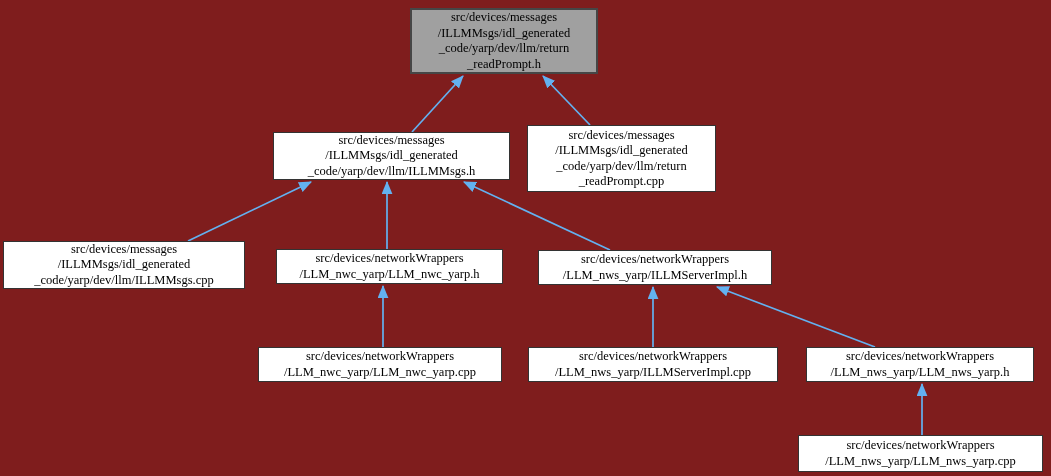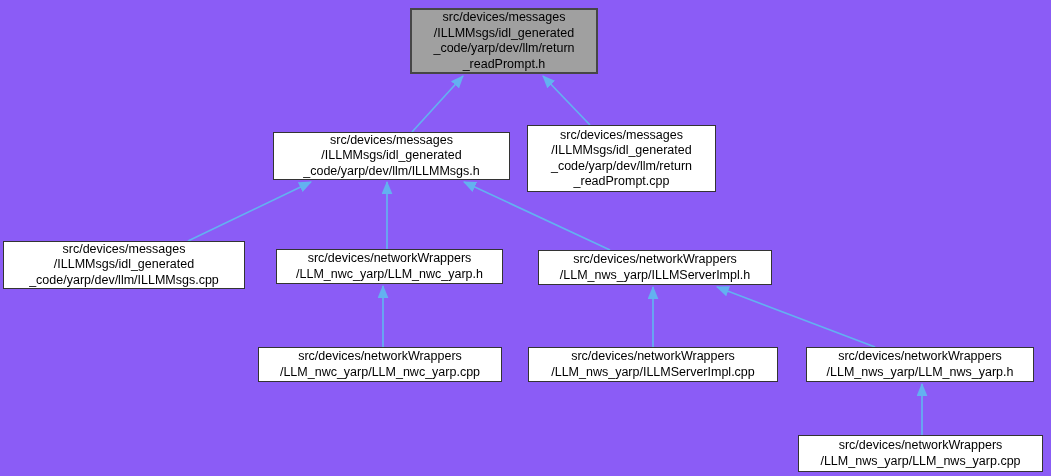--- a/index.html
+++ b/index.html
@@ -4,23 +4,23 @@
 <style>
   html, body {
     margin: 0;
     padding: 0;
     background: #000000;
   }
   #canvas {
     position: relative;
     width: 1051px;
     height: 476px;
-    background: #8b5cf6;
+    background: #7f1d1d;
     overflow: hidden;
-    font-family: Liberation Sans, sans-serif;
+    font-family: Liberation Serif, serif;
   }
   #edges {
     position: absolute;
     left: 0;
     top: 0;
     z-index: 1;
   }
   .node {
     position: absolute;
     box-sizing: border-box;

